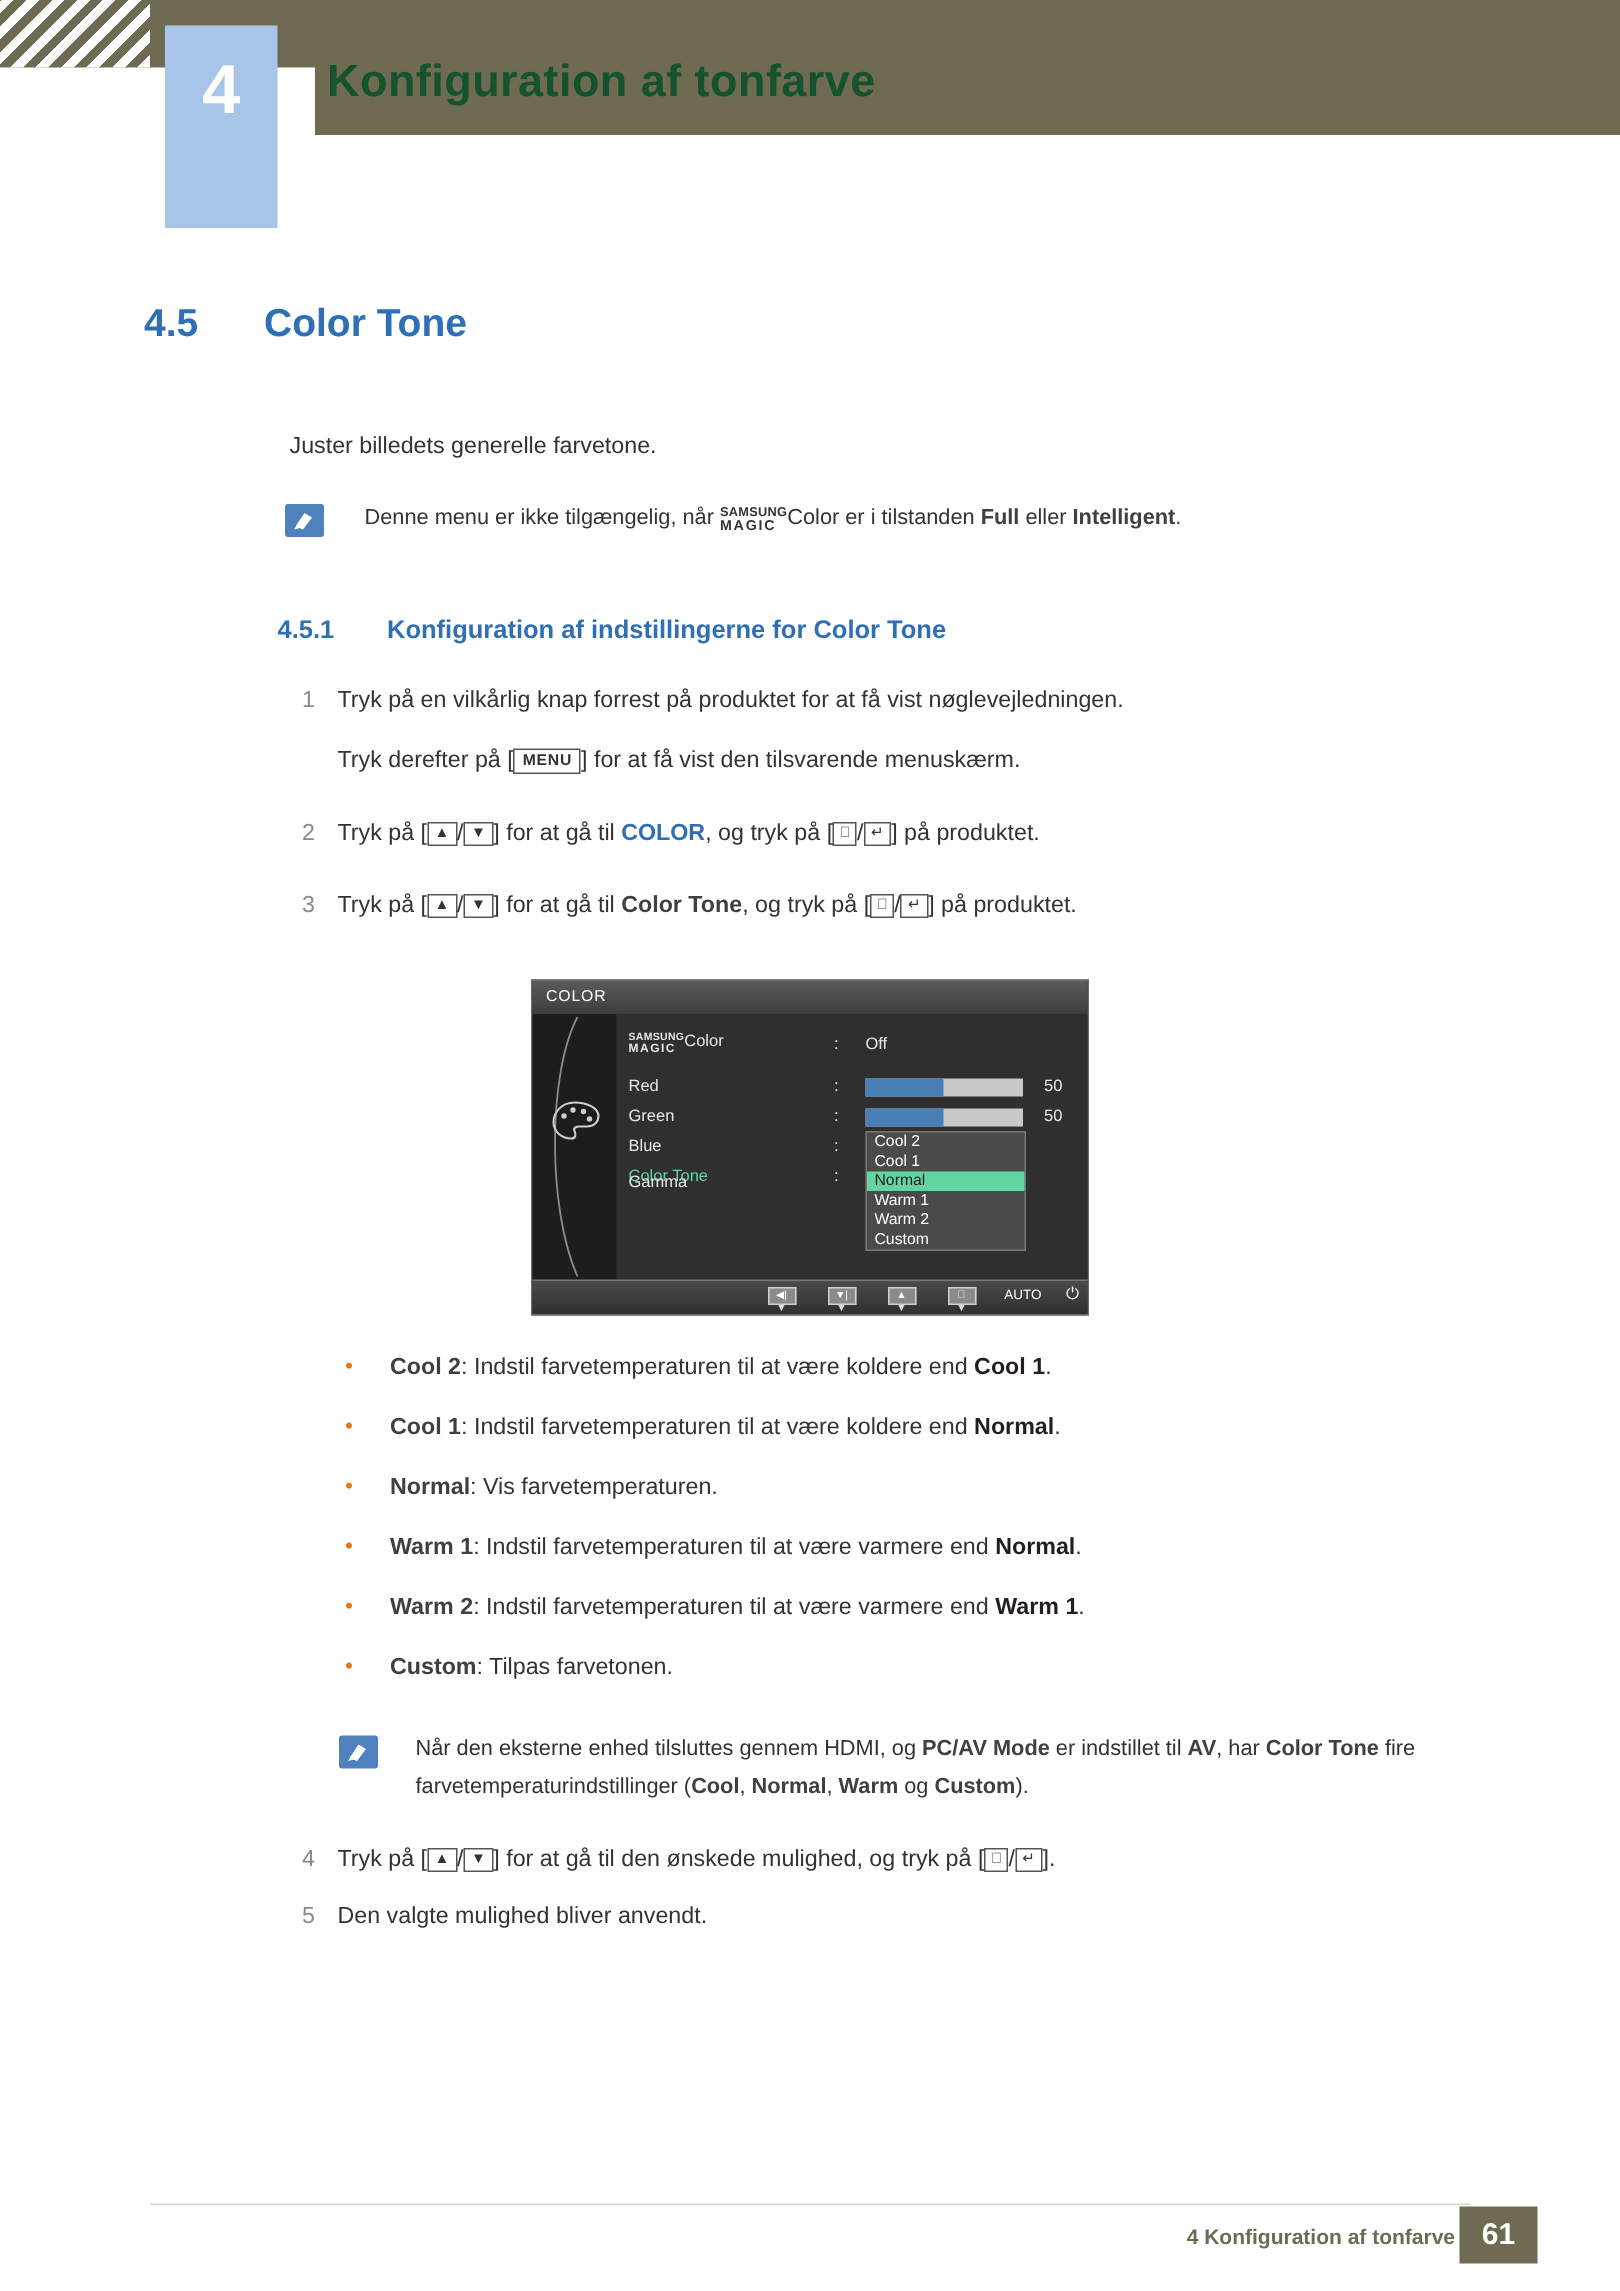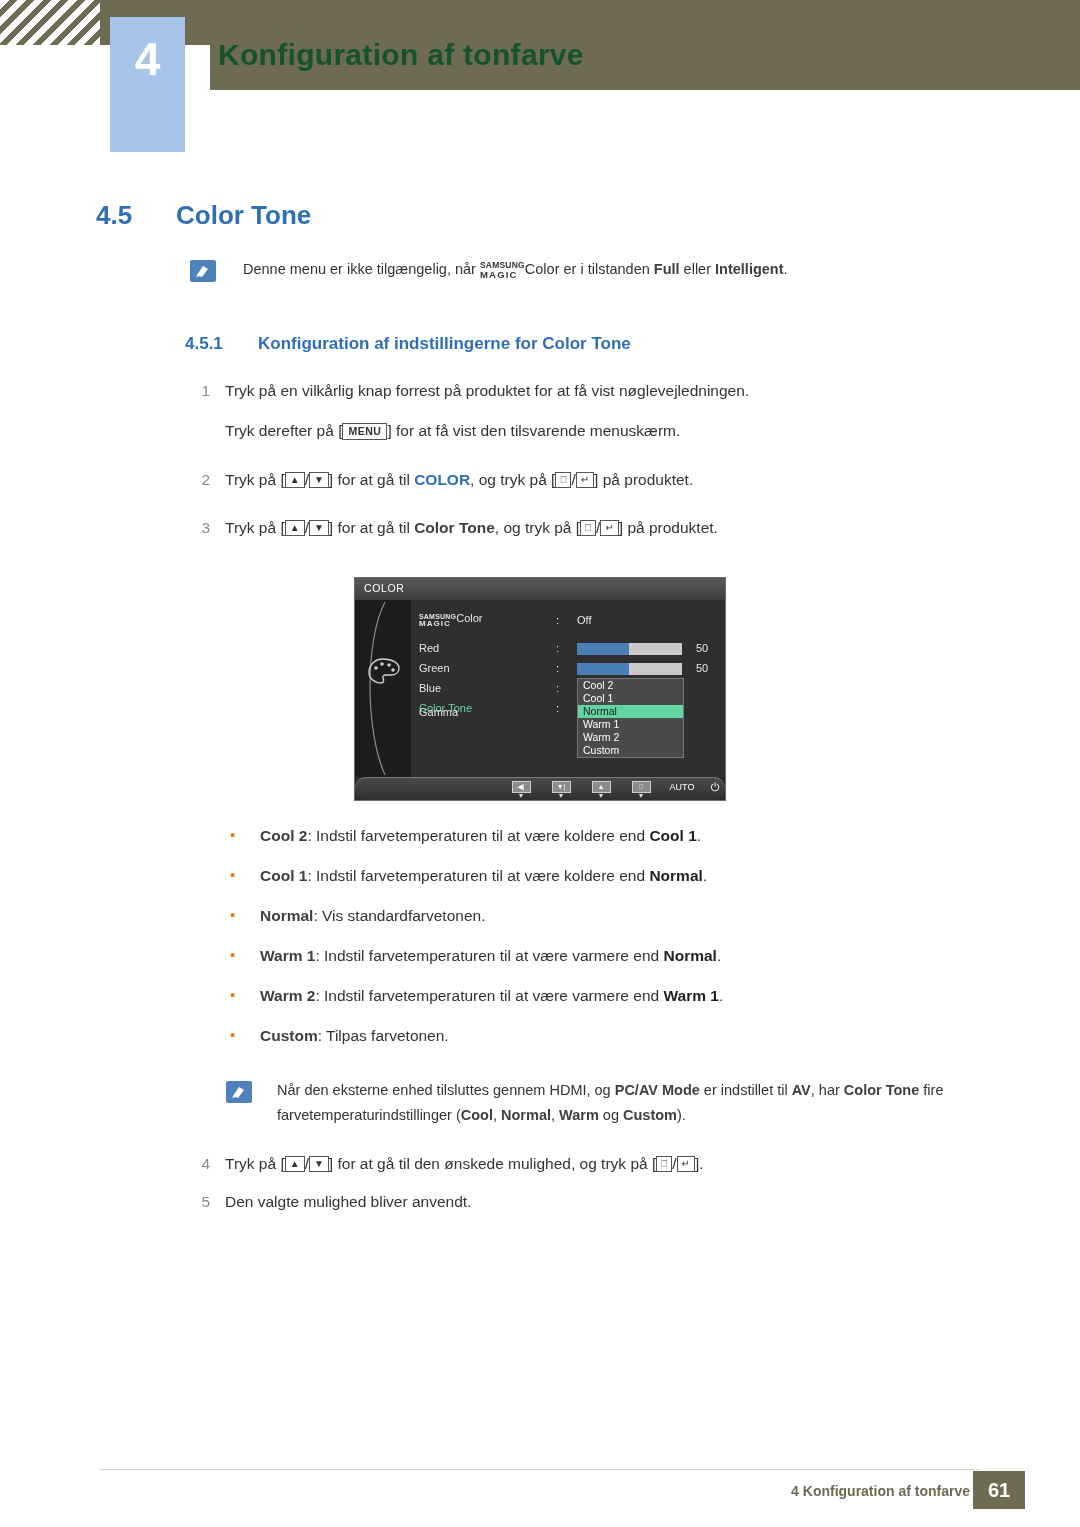--- a/index.html
+++ b/index.html
@@ -296,21 +296,20 @@
   .dd-item.sel {
     background: #62d6a0;
     color: #1d1d1d;
   }
   .osd-bottom {
     position: absolute;
     left: 0; top: 199px;
     width: 370px; height: 22px;
     background: linear-gradient(to bottom, #4a4a4a, #303030);
     border-top: 1px solid #777;
-    border-radius: 11px;
   }
   .btn-ico {
     position: absolute;
     top: 3px;
     width: 24px;
     height: 15px;
     color: #fff;
     font-size: 9px;
     text-align: center;
   }
@@ -412,20 +411,21 @@
   <div class="chapter-box">4</div>
   <div class="header-title">Konfiguration af tonfarve</div>
 </div>
 
 <div class="content">
 
   <div class="section-title">
     <span class="num">4.5</span><span>Color Tone</span>
   </div>
 
+  <div class="intro">Juster billedets generelle farvetone.</div>
 
   <div class="note">
     <div class="note-icon">
       <svg width="26" height="22" viewBox="0 0 26 22">
         <path d="M7 15 L13 6 L18 9 L12 17 Z" fill="#ffffff"></path>
         <path d="M6 17 L8 14 L10 16 Z" fill="#ffffff"></path>
       </svg>
     </div>
     <span>Denne menu er ikke tilgængelig, når </span><span class="magic-wrap"><span class="magic"><span class="sam">SAMSUNG</span><span class="mag">MAGIC</span></span></span><span>Color</span><span> er i tilstanden </span><span class="orange-b">Full</span><span> eller </span><span class="orange-b">Intelligent</span><span>.</span>
   </div>
@@ -538,21 +538,21 @@
   </div>
 
   <div class="bullets">
     <div class="bullet">
       <span class="orange-b">Cool 2</span><span>: Indstil farvetemperaturen til at være koldere end </span><span class="dark-b">Cool 1</span><span>.</span>
     </div>
     <div class="bullet">
       <span class="orange-b">Cool 1</span><span>: Indstil farvetemperaturen til at være koldere end </span><span class="dark-b">Normal</span><span>.</span>
     </div>
     <div class="bullet">
-      <span class="orange-b">Normal</span><span>: Vis standardfarvetonen.</span>
+      <span class="orange-b">Normal</span><span>: Vis farvetemperaturen.</span>
     </div>
     <div class="bullet">
       <span class="orange-b">Warm 1</span><span>: Indstil farvetemperaturen til at være varmere end </span><span class="dark-b">Normal</span><span>.</span>
     </div>
     <div class="bullet">
       <span class="orange-b">Warm 2</span><span>: Indstil farvetemperaturen til at være varmere end </span><span class="dark-b">Warm 1</span><span>.</span>
     </div>
     <div class="bullet">
       <span class="orange-b">Custom</span><span>: Tilpas farvetonen.</span>
     </div>

